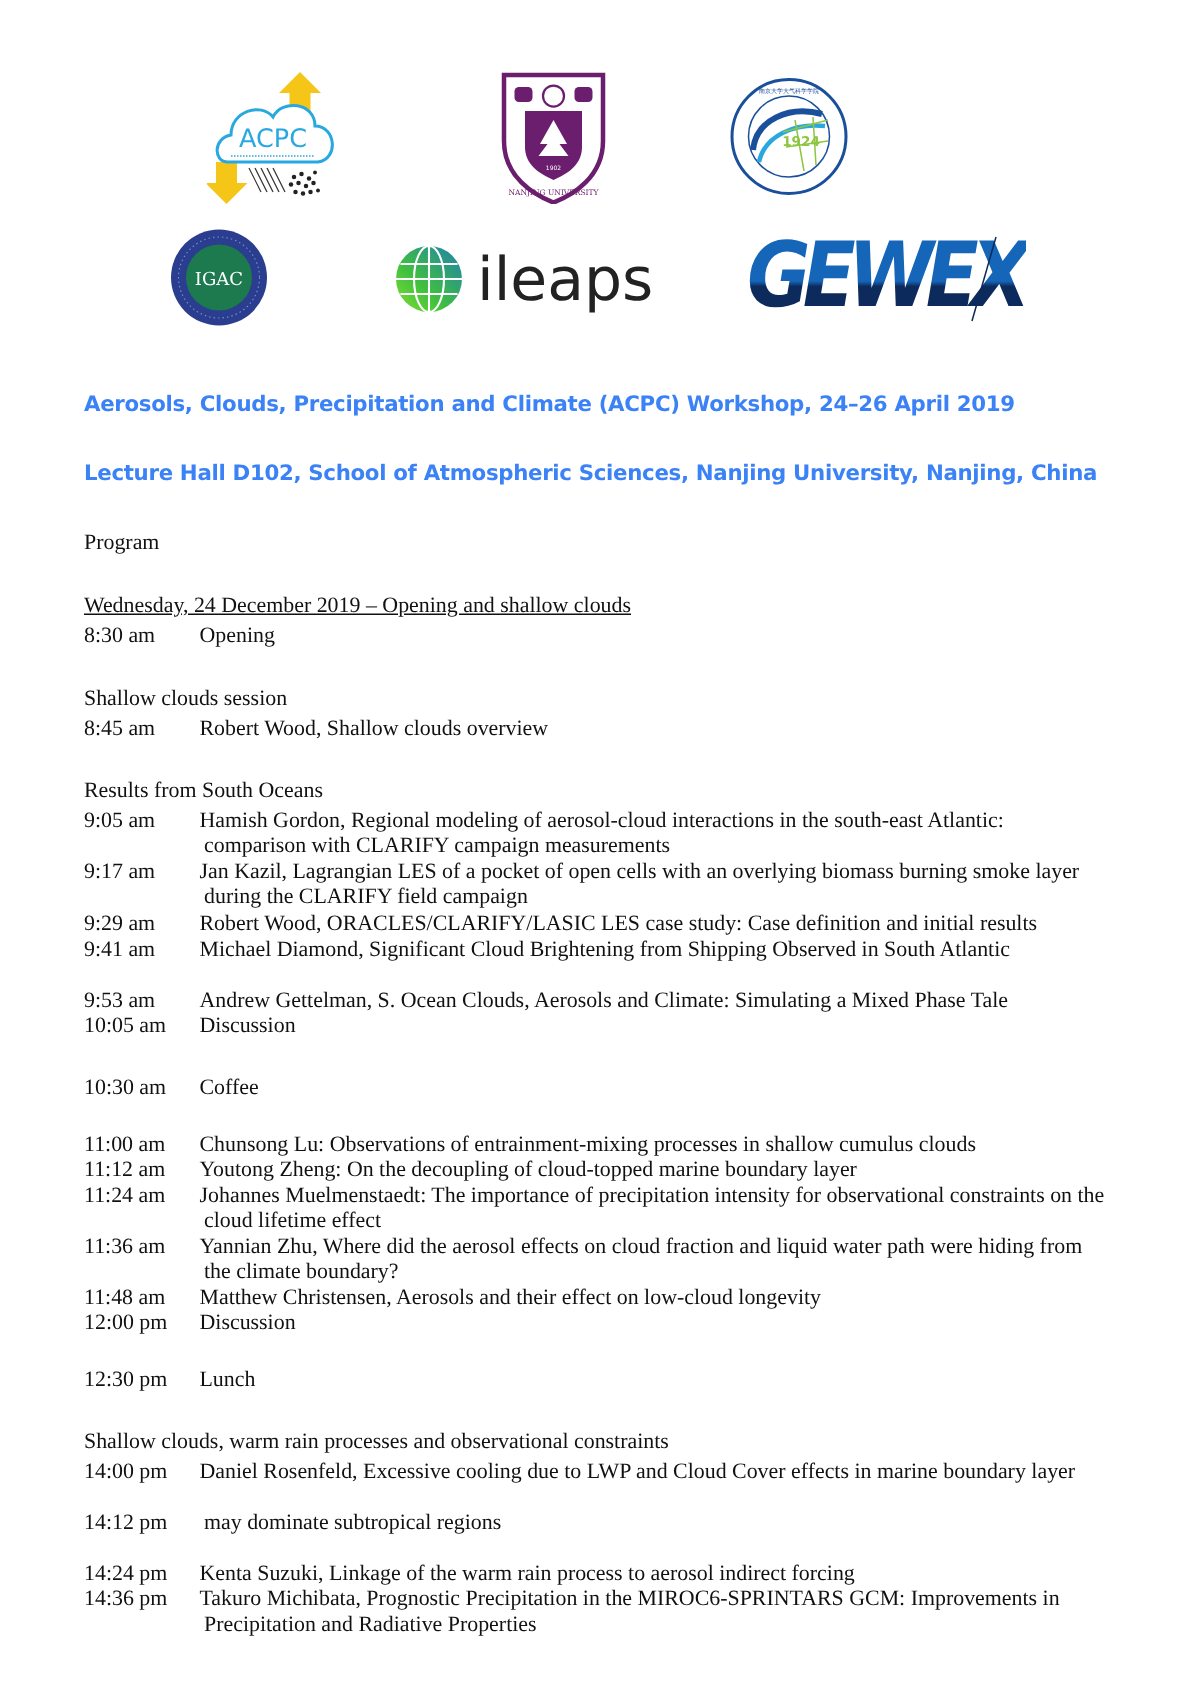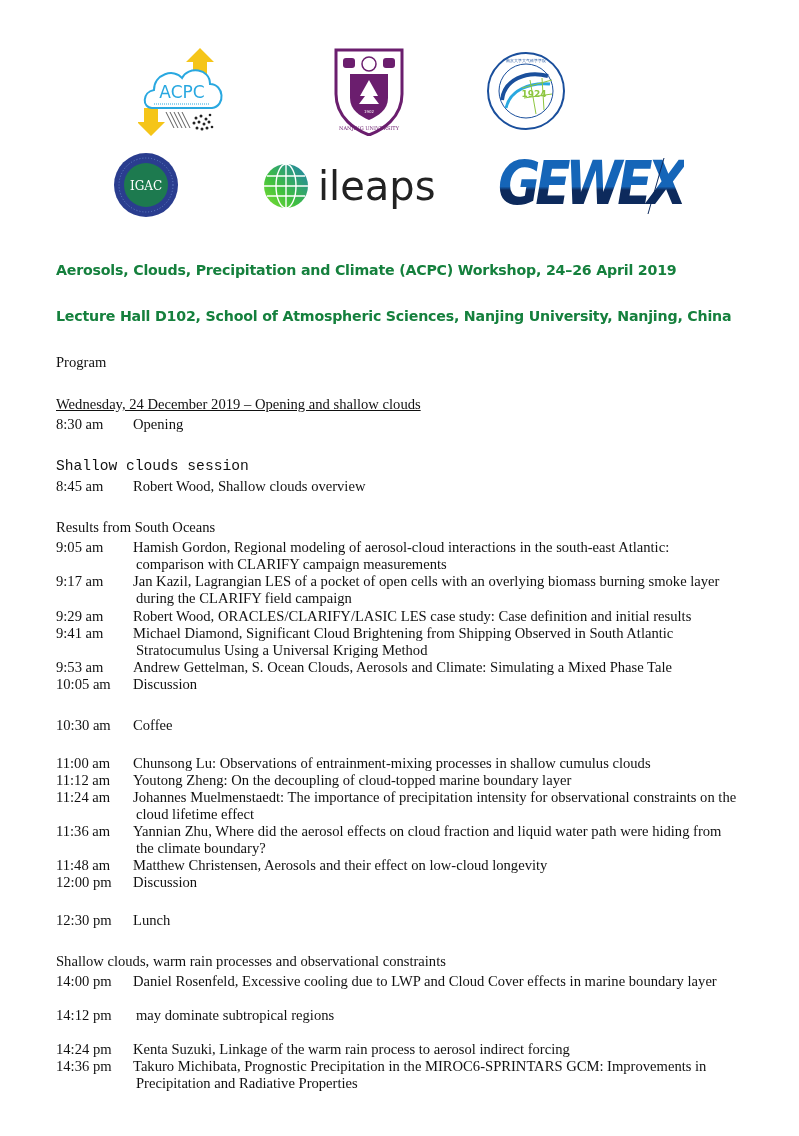--- a/index.html
+++ b/index.html
@@ -1,18 +1,18 @@
 <!DOCTYPE html>
 <html><head>
 <meta charset="utf-8">
 <style>
   html, body { margin: 0; padding: 0; background: #ffffff; }
   body { width: 799px; height: 1136px; position: relative; overflow: hidden; color: #111; }
   .logo { position: absolute; }
-  .heading { position: absolute; left: 56px; font-family: "DejaVu Sans", sans-serif; font-size: 14.2px; font-weight: bold; color: #15803d; white-space: nowrap; letter-spacing: -0.2px; }
+  .heading { position: absolute; left: 56px; font-family: "DejaVu Sans", sans-serif; font-size: 14.2px; font-weight: bold; color: #3b82f6; white-space: nowrap; letter-spacing: -0.2px; }
   .prog { position: absolute; left: 56px; font-family: "Liberation Serif", serif; font-size: 14.6px; line-height: 16.5px; color: #111; }
   .line { position: absolute; left: 0; white-space: nowrap; }
   .day { text-decoration: underline; }
   .entry { position: absolute; left: 0; width: 700px; }
   .entry .time { position: absolute; left: 0; top: 0; white-space: nowrap; }
   .entry .desc { position: absolute; left: 77px; top: 0; width: 620px; }
   .entry .desc .cont { display: block; padding-left: 3px; }
 </style>
 </head>
 <body>
@@ -128,42 +128,42 @@
 
 <div class="prog" style="top:354px;width:700px;height:760px;">
   <div class="line" style="top:0px;">Program</div>
   <div class="line day" style="top:42px;">Wednesday, 24 December 2019 – Opening and shallow clouds</div>
 
   <div class="entry" style="top:62px;">
     <span class="time">8:30 am</span>
     <span class="desc"><span>Opening</span></span>
   </div>
 
-  <div class="line" style="top:104px;font-family:Liberation Mono, monospace;">Shallow clouds session</div>
+  <div class="line" style="top:104px;">Shallow clouds session</div>
   <div class="entry" style="top:124px;">
     <span class="time">8:45 am</span>
     <span class="desc"><span>Robert Wood, Shallow clouds overview</span></span>
   </div>
 
   <div class="line" style="top:165px;">Results from South Oceans</div>
   <div class="entry" style="top:185px;">
     <span class="time">9:05 am</span>
     <span class="desc"><span>Hamish Gordon, Regional modeling of aerosol-cloud interactions in the south-east Atlantic:</span><span class="cont">comparison with CLARIFY campaign measurements</span></span>
   </div>
   <div class="entry" style="top:219px;">
     <span class="time">9:17 am</span>
     <span class="desc"><span>Jan Kazil, Lagrangian LES of a pocket of open cells with an overlying biomass burning smoke layer</span><span class="cont">during the CLARIFY field campaign</span></span>
   </div>
   <div class="entry" style="top:254px;">
     <span class="time">9:29 am</span>
     <span class="desc"><span>Robert Wood, ORACLES/CLARIFY/LASIC LES case study: Case definition and initial results</span></span>
   </div>
   <div class="entry" style="top:271px;">
     <span class="time">9:41 am</span>
-    <span class="desc"><span>Michael Diamond, Significant Cloud Brightening from Shipping Observed in South Atlantic</span><span class="cont">Stratocumulus Using a Universal Kriging Method</span></span>
+    <span class="desc"><span>Michael Diamond, Significant Cloud Brightening from Shipping Observed in South Atlantic</span></span>
   </div>
   <div class="entry" style="top:305px;">
     <span class="time">9:53 am</span>
     <span class="desc"><span>Andrew Gettelman, S. Ocean Clouds, Aerosols and Climate: Simulating a Mixed Phase Tale</span></span>
   </div>
   <div class="entry" style="top:322px;">
     <span class="time">10:05 am</span>
     <span class="desc"><span>Discussion</span></span>
   </div>
 

